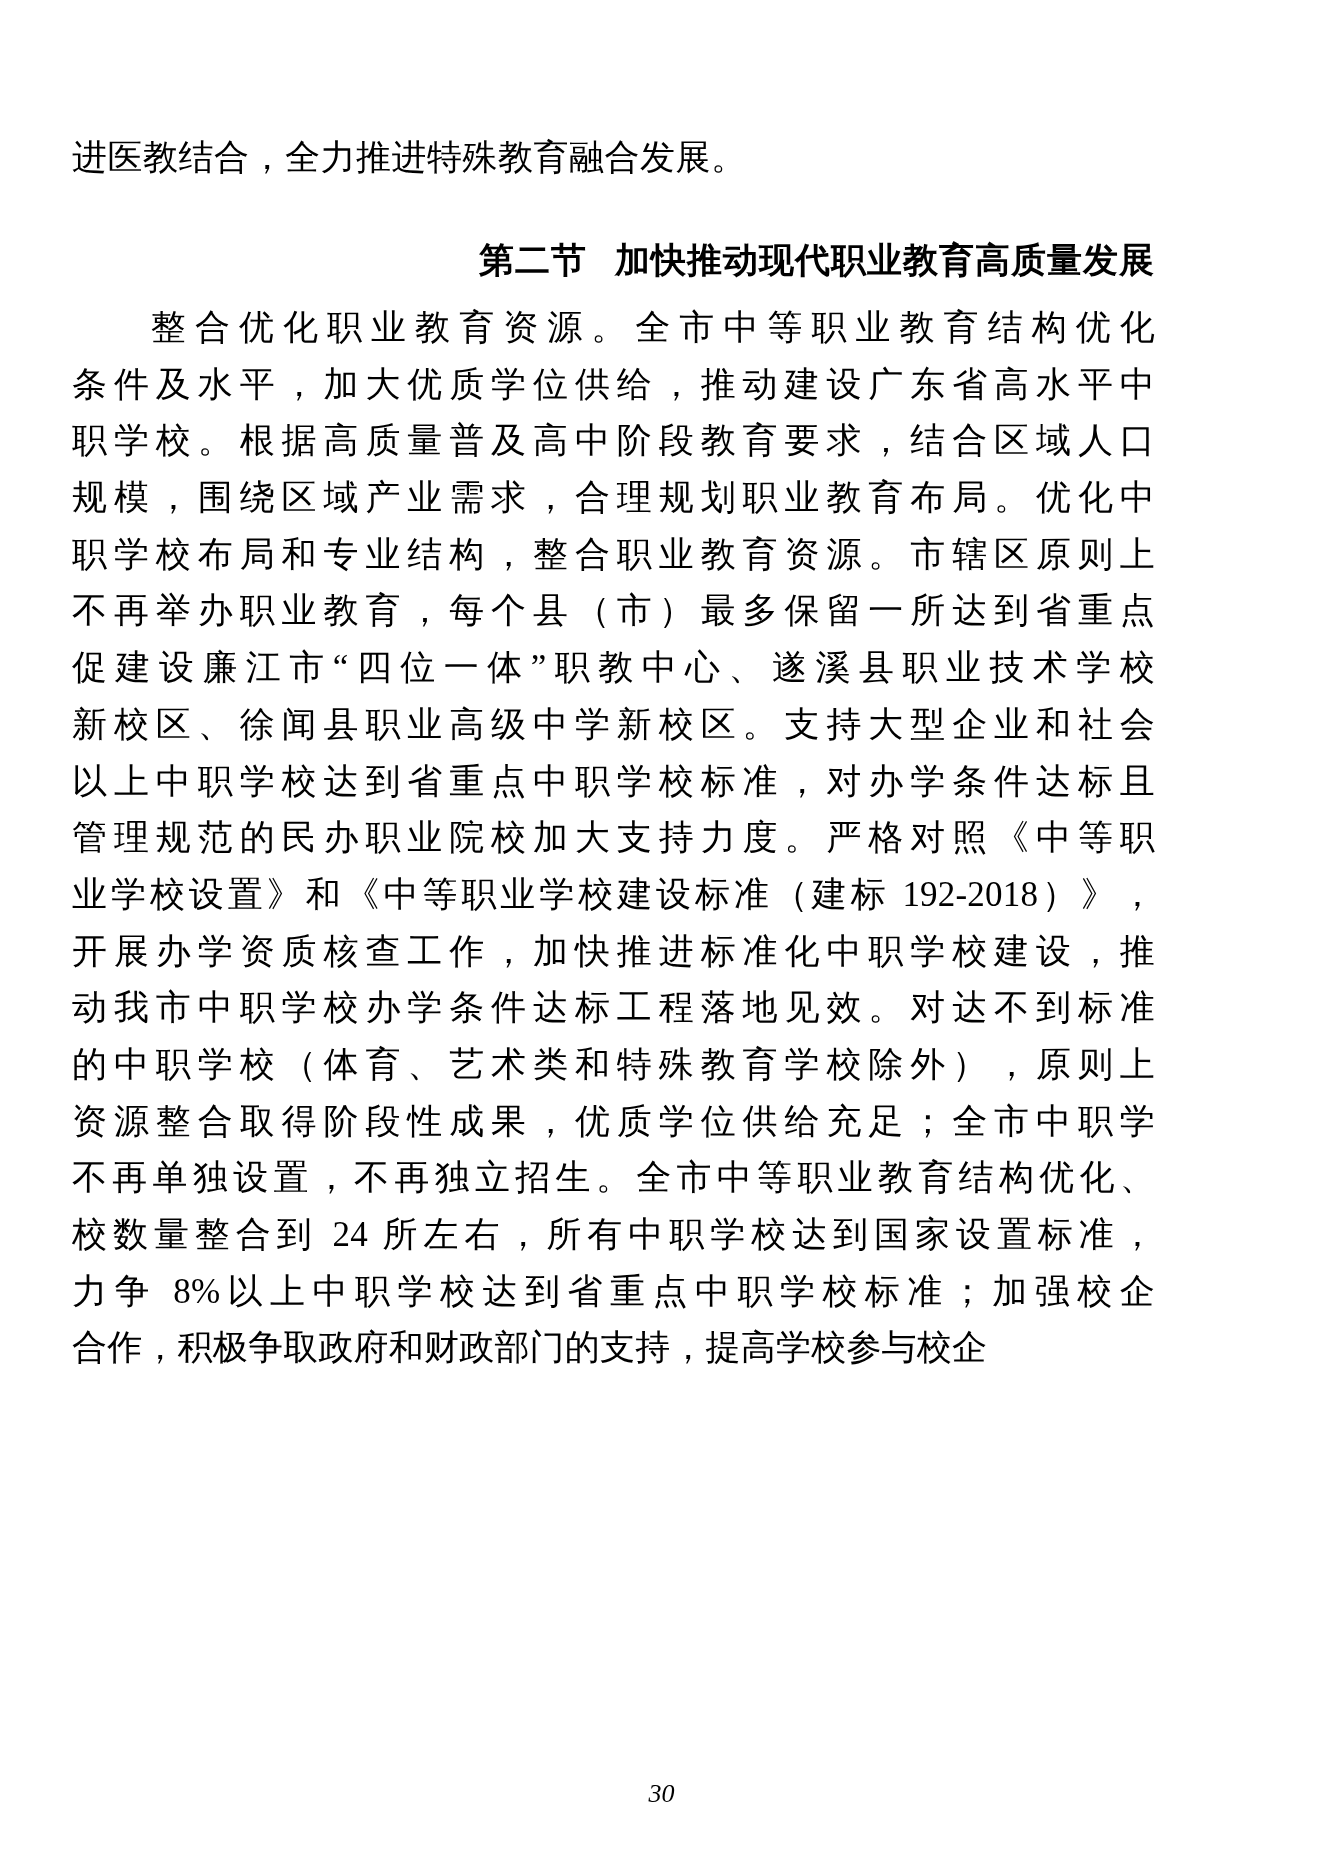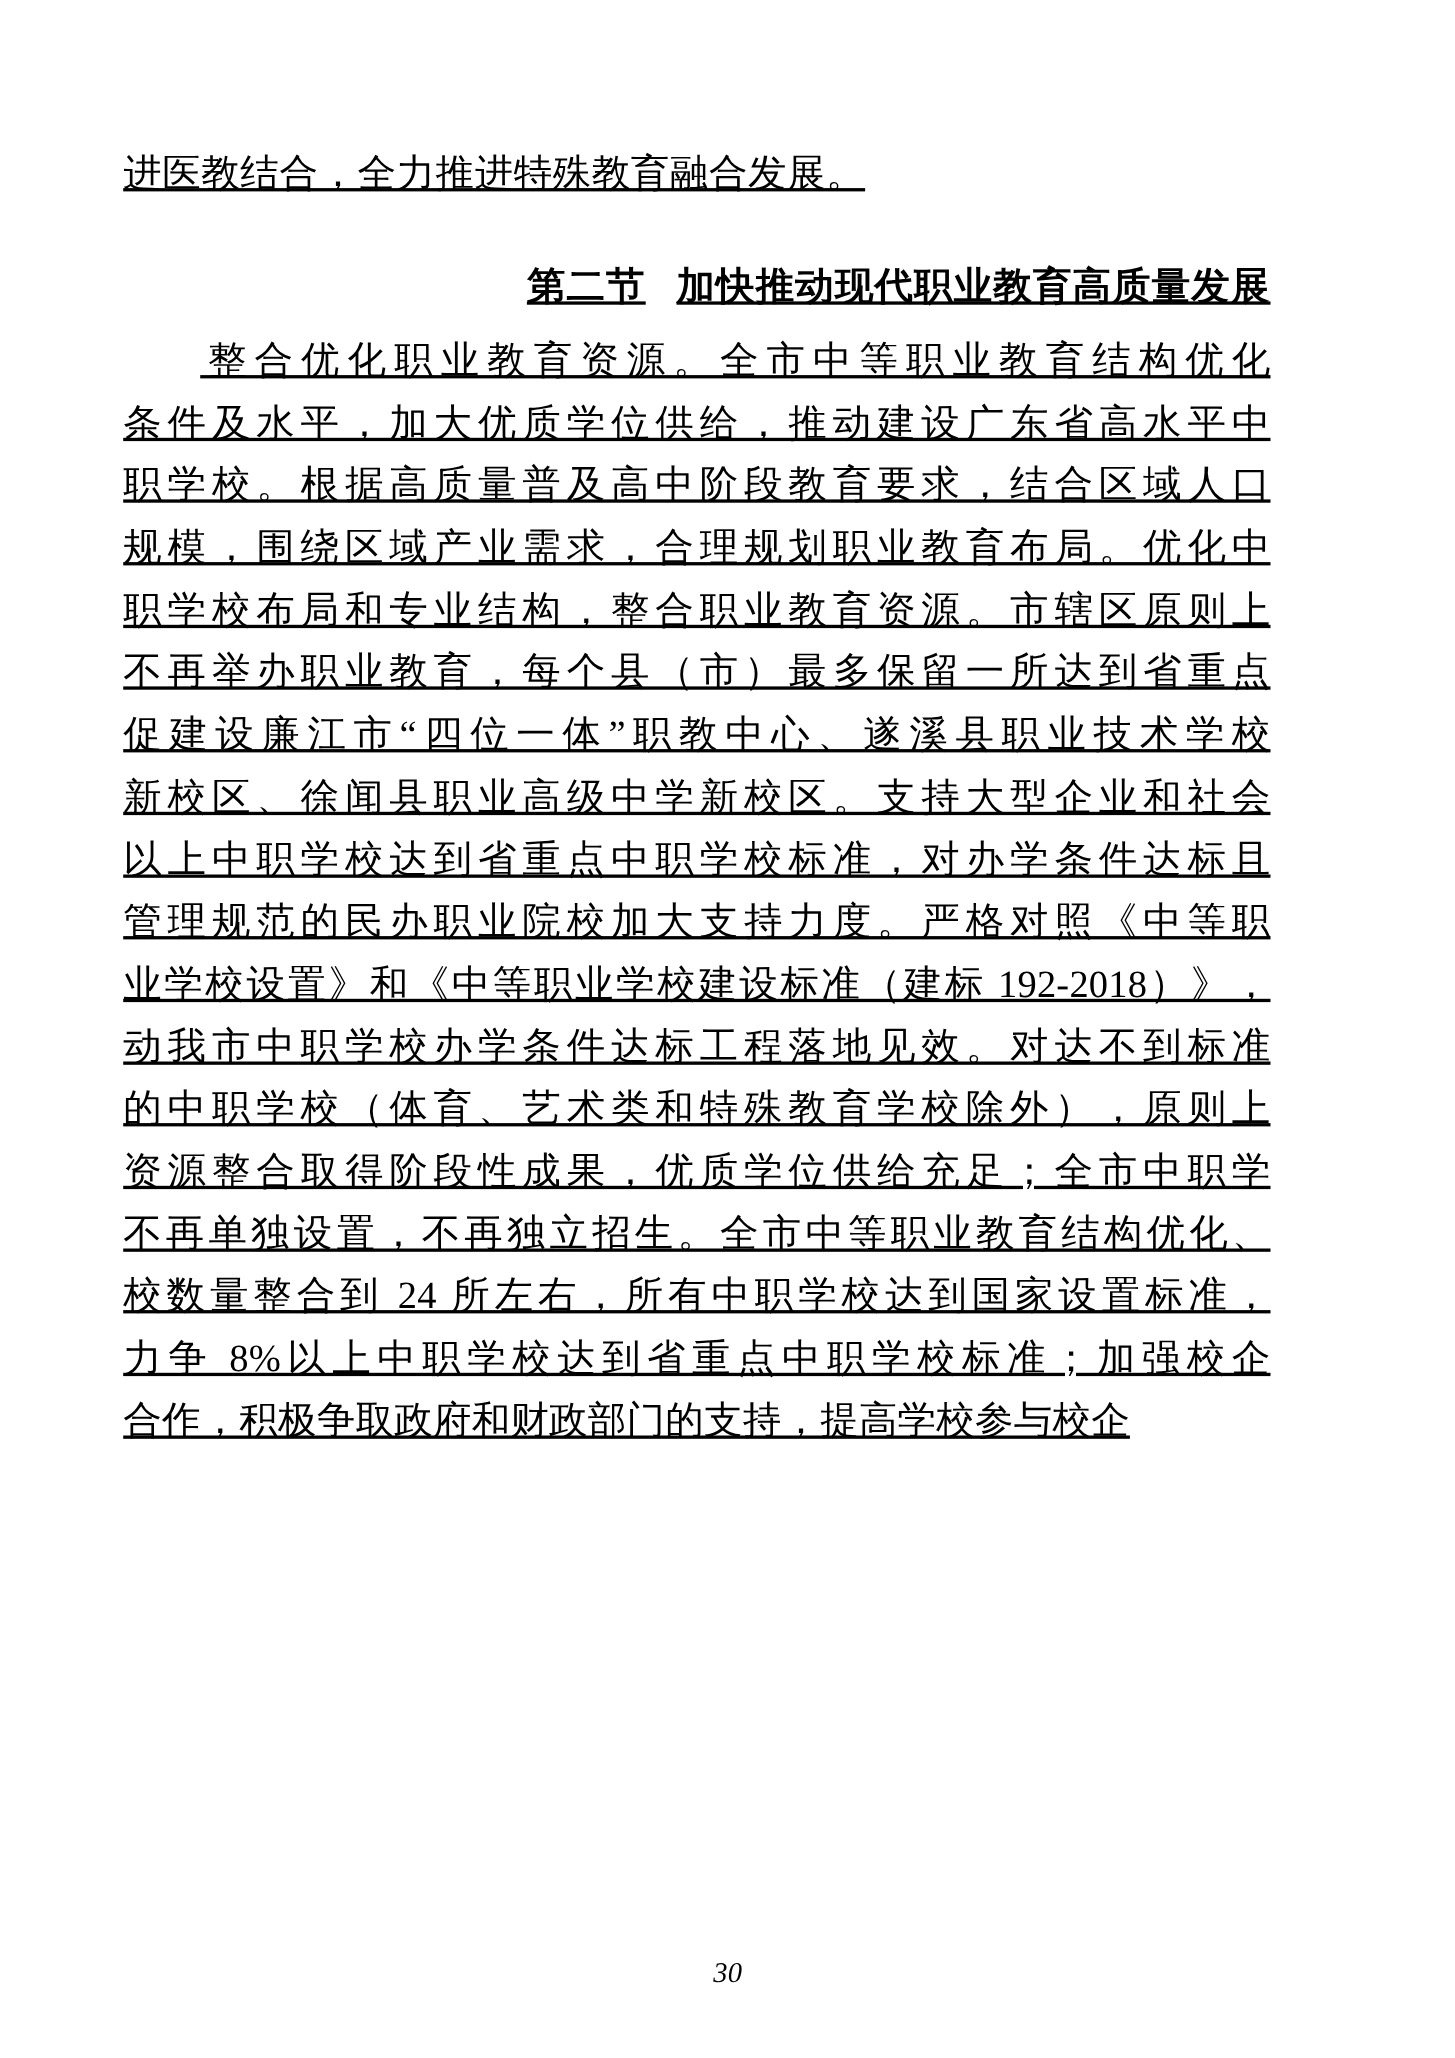--- a/index.html
+++ b/index.html
@@ -14,22 +14,21 @@
     font-family: "Liberation Serif", "DejaVu Serif", serif;
     color: #000000;
     overflow: hidden;
   }
   .page {
     position: absolute;
     top: 0; left: 0;
     width: 1323px;
     height: 1329px;
     box-sizing: border-box;
-    padding: 140px 168px 0 112px;
-    text-decoration: underline;
+    padding: 140px 168px 0 72px;
   }
   .para-continue {
     font-size: 35px;
     line-height: 1.0;
     letter-spacing: 0.5px;
     text-align: justify;
     text-align-last: left;
     margin: 0 0 0 0;
     white-space: pre-wrap;
   }
@@ -93,20 +92,21 @@
     <span class="line">条件及水平，加大优质学位供给，推动建设广东省高水平中</span>
     <span class="line">职学校。根据高质量普及高中阶段教育要求，结合区域人口</span>
     <span class="line">规模，围绕区域产业需求，合理规划职业教育布局。优化中</span>
     <span class="line">职学校布局和专业结构，整合职业教育资源。市辖区原则上</span>
     <span class="line">不再举办职业教育，每个县（市）最多保留一所达到省重点</span>
     <span class="line">促建设廉江市“四位一体”职教中心、遂溪县职业技术学校</span>
     <span class="line">新校区、徐闻县职业高级中学新校区。支持大型企业和社会</span>
     <span class="line">以上中职学校达到省重点中职学校标准，对办学条件达标且</span>
     <span class="line">管理规范的民办职业院校加大支持力度。严格对照《中等职</span>
     <span class="line">业学校设置》和《中等职业学校建设标准（建标 192-2018）》，</span>
+    <span class="line">开展办学资质核查工作，加快推进标准化中职学校建设，推</span>
     <span class="line">动我市中职学校办学条件达标工程落地见效。对达不到标准</span>
     <span class="line">的中职学校（体育、艺术类和特殊教育学校除外），原则上</span>
     <span class="line">资源整合取得阶段性成果，优质学位供给充足；全市中职学</span>
     <span class="line">不再单独设置，不再独立招生。全市中等职业教育结构优化、</span>
     <span class="line">校数量整合到 24 所左右，所有中职学校达到国家设置标准，</span>
     <span class="line">力争 8%以上中职学校达到省重点中职学校标准；加强校企</span>
     <span class="line last">合作，积极争取政府和财政部门的支持，提高学校参与校企</span>
   </div>
 
 </div>

